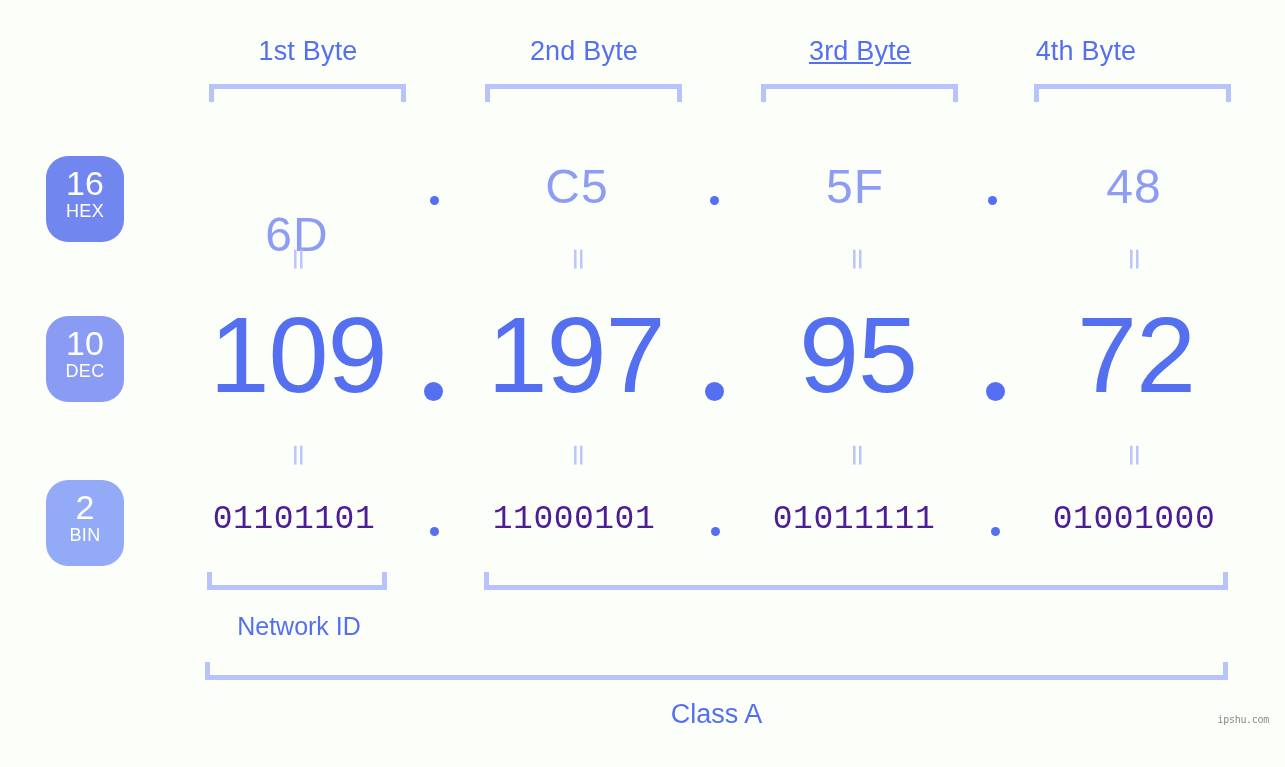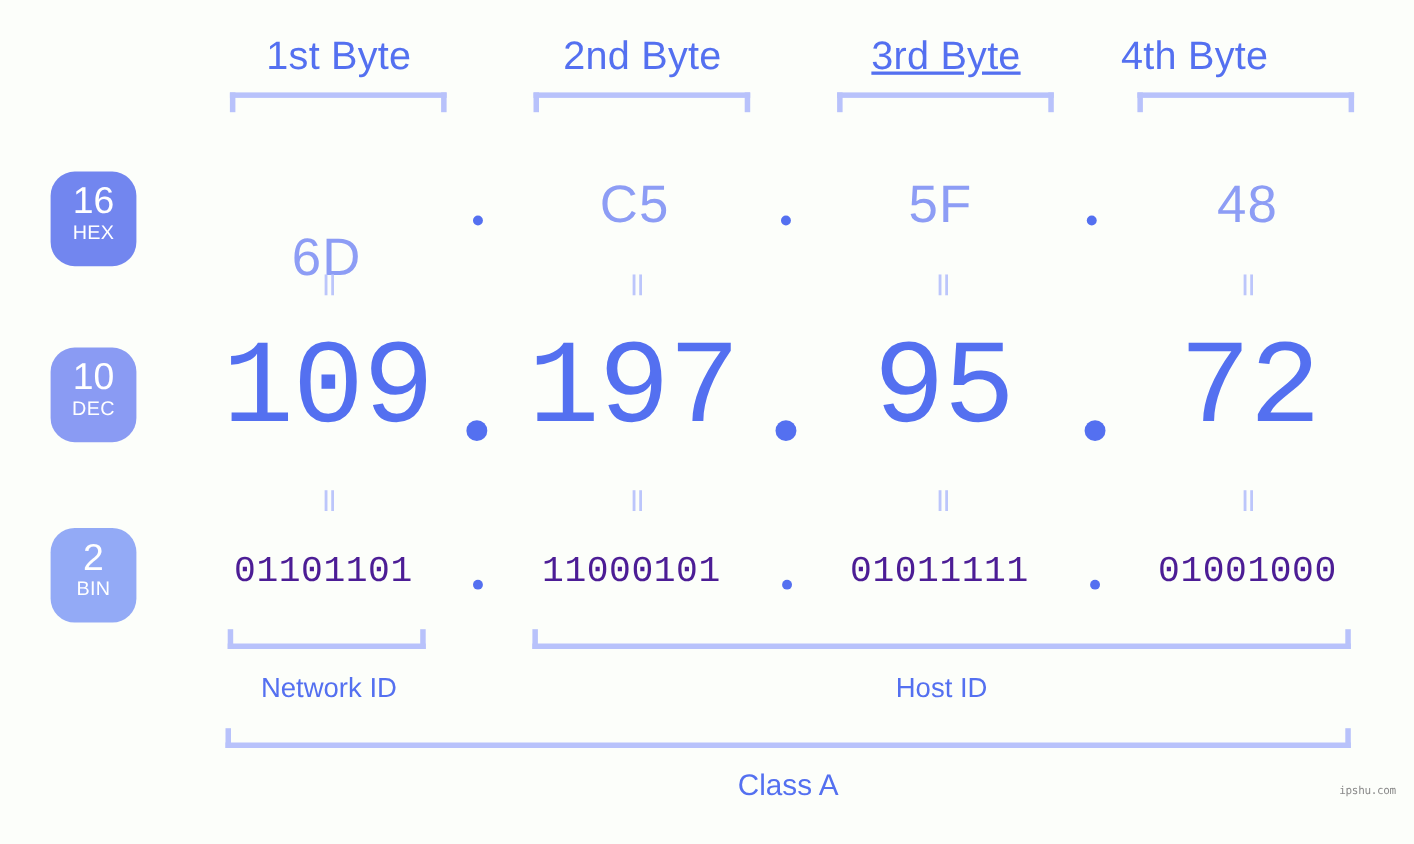--- a/index.html
+++ b/index.html
@@ -19,21 +19,21 @@
     height: 767px;
   }
 
   
   .byte-label {
     position: absolute;
     top: 33px;
     height: 36px;
     line-height: 36px;
     text-align: center;
-    font-size: 36px;
+    font-size: 27px;
     color: #5470f0;
     letter-spacing: 0.2px;
     white-space: nowrap;
   }
 
   
   .bracket-top {
     position: absolute;
     height: 18px;
     border-top: 5px solid #b8c2fb;
@@ -93,21 +93,21 @@
     font-size: 48px;
     color: #8d9df5;
     letter-spacing: 1px;
   }
   .dec-row .cell {
     top: 296px;
     height: 118px;
     line-height: 118px;
     font-size: 108px;
     color: #5470f0;
-    font-family: Liberation Mono, monospace;
+    font-family: Liberation Sans, sans-serif;
     letter-spacing: -1px;
   }
   .bin-row .cell {
     top: 494px;
     height: 52px;
     line-height: 52px;
     font-size: 33px;
     color: #4c1d95;
     font-family: Liberation Mono, monospace;
     letter-spacing: 0.5px;
@@ -239,20 +239,19 @@
     <div class="dot bin-dot" style="left:711px;"></div>
     <div class="cell" style="left:756px;width:196px;">01011111</div>
     <div class="dot bin-dot" style="left:991px;"></div>
     <div class="cell" style="left:1036px;width:196px;">01001000</div>
   </div>
 
   <div class="bracket-bottom" style="left:207px;top:572px;width:180px;"></div>
   <div class="bracket-bottom" style="left:484px;top:572px;width:744px;"></div>
 
   <div class="id-label" id="network-id-label" style="left:207px;width:184px;">Network ID</div>
-  <div class="id-label" id="host-id-label" style="left:484px;width:744px;">Host ID</div>
 
   <div class="bracket-bottom" style="left:205px;top:662px;width:1023px;"></div>
   <div id="class-label" style="left:205px;width:1023px;">Class A</div>
 
   <div id="watermark">ipshu.com</div>
 
 </div>
 
 </body></html>

